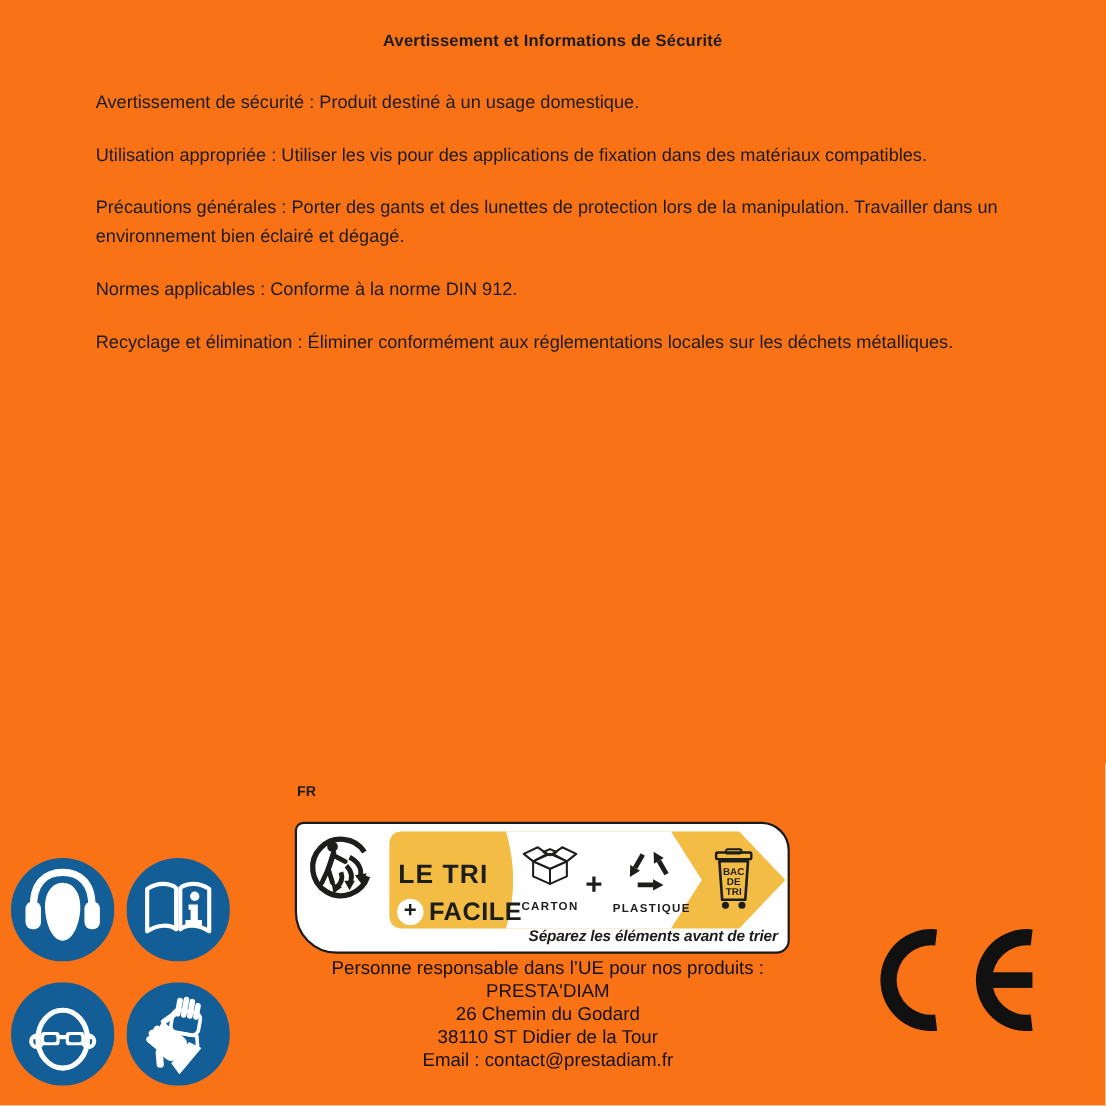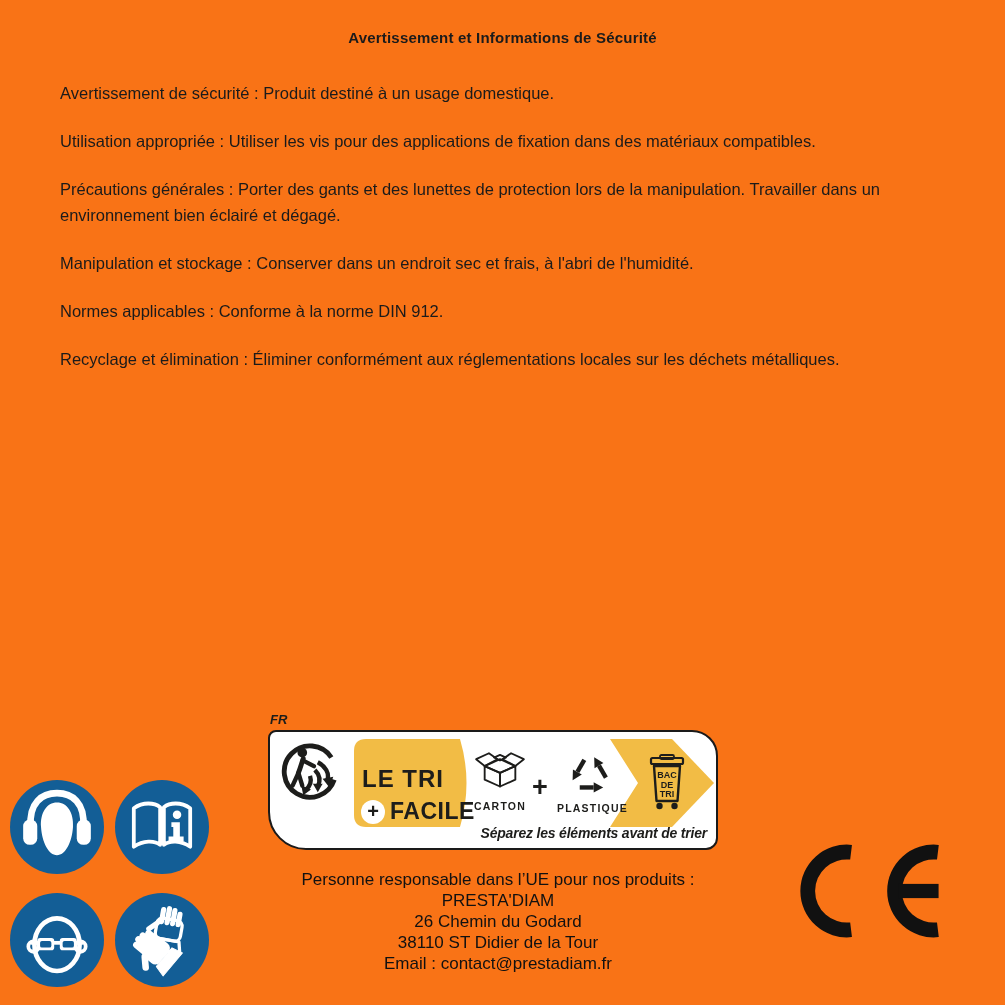--- a/index.html
+++ b/index.html
@@ -1,31 +1,31 @@
 <!DOCTYPE html>
 <html><head>
 <meta charset="utf-8">
 <style>
   html,body{margin:0;padding:0;background:#fff;}
   .page{position:relative;width:1005px;height:1005px;background:#f97316;overflow:hidden;
         font-family:"Liberation Sans",sans-serif;color:#1b1b1b;}
   .title{position:absolute;top:29px;left:0;width:100%;text-align:center;
          font-size:15px;font-weight:bold;letter-spacing:.2px;}
-  .content{position:absolute;left:60px;top:80px;width:900px;font-size:16.5px;line-height:26px;}
+  .content{position:absolute;left:87px;top:80px;width:900px;font-size:16.5px;line-height:26px;}
   .content p{margin:0 0 22px 0;}
 
   
   .picto-grid{position:absolute;left:10px;top:780px;display:grid;
               grid-template-columns:94px 94px;gap:19px 11px;}
   .picto{width:94px;height:94px;}
   .picto svg{display:block;width:100%;height:100%;}
 
   
   .tri-group{position:absolute;left:268px;top:712px;}
-  .fr-code{font-size:13px;font-weight:bold;margin:0 0 3px 2px;color:#1d1d1b;font-style:italic;}
+  .fr-code{font-size:13px;font-weight:bold;margin:0 0 20px 2px;color:#1d1d1b;}
   .trilabel{position:relative;width:450px;height:120px;background:#fff;
             border:2px solid #1a1a1a;border-radius:8px 26px 12px 38px;box-sizing:border-box;}
   .trilabel svg.bg{position:absolute;left:0;top:0;width:446px;height:116px;}
   .triman{position:absolute;left:10px;top:9px;width:62px;height:62px;}
   .letri{position:absolute;left:92px;top:33px;font-size:24px;font-weight:bold;
          letter-spacing:1px;color:#1d1d1b;}
   .facile-row{position:absolute;left:91px;top:66px;display:flex;align-items:center;gap:5px;}
   .plus-circle{width:24px;height:24px;border-radius:50%;background:#fff;display:flex;
                align-items:center;justify-content:center;font-size:20px;font-weight:bold;color:#1d1d1b;}
   .facile-txt{font-size:23px;font-weight:bold;letter-spacing:.5px;color:#1d1d1b;}
@@ -49,21 +49,20 @@
 <body>
 
 <div class="page">
 
   <div class="title">Avertissement et Informations de Sécurité</div>
 
   <div class="content">
     <p>Avertissement de sécurité : Produit destiné à un usage domestique.</p>
     <p>Utilisation appropriée : Utiliser les vis pour des applications de fixation dans des matériaux compatibles.</p>
     <p>Précautions générales : Porter des gants et des lunettes de protection lors de la manipulation. Travailler dans un environnement bien éclairé et dégagé.</p>
-    <p>Manipulation et stockage : Conserver dans un endroit sec et frais, à l'abri de l'humidité.</p>
     <p>Normes applicables : Conforme à la norme DIN 912.</p>
     <p>Recyclage et élimination : Éliminer conformément aux réglementations locales sur les déchets métalliques.</p>
   </div>
 
   <div class="picto-grid">
 
     <div class="picto">
       <svg viewBox="0 0 100 100">
         <circle cx="50" cy="50" r="50" fill="#135E96"></circle>
         <path d="M22 50 C20 24 34 14 50 14 C66 14 80 24 78 50" stroke="#fff" stroke-width="7" fill="none"></path>

